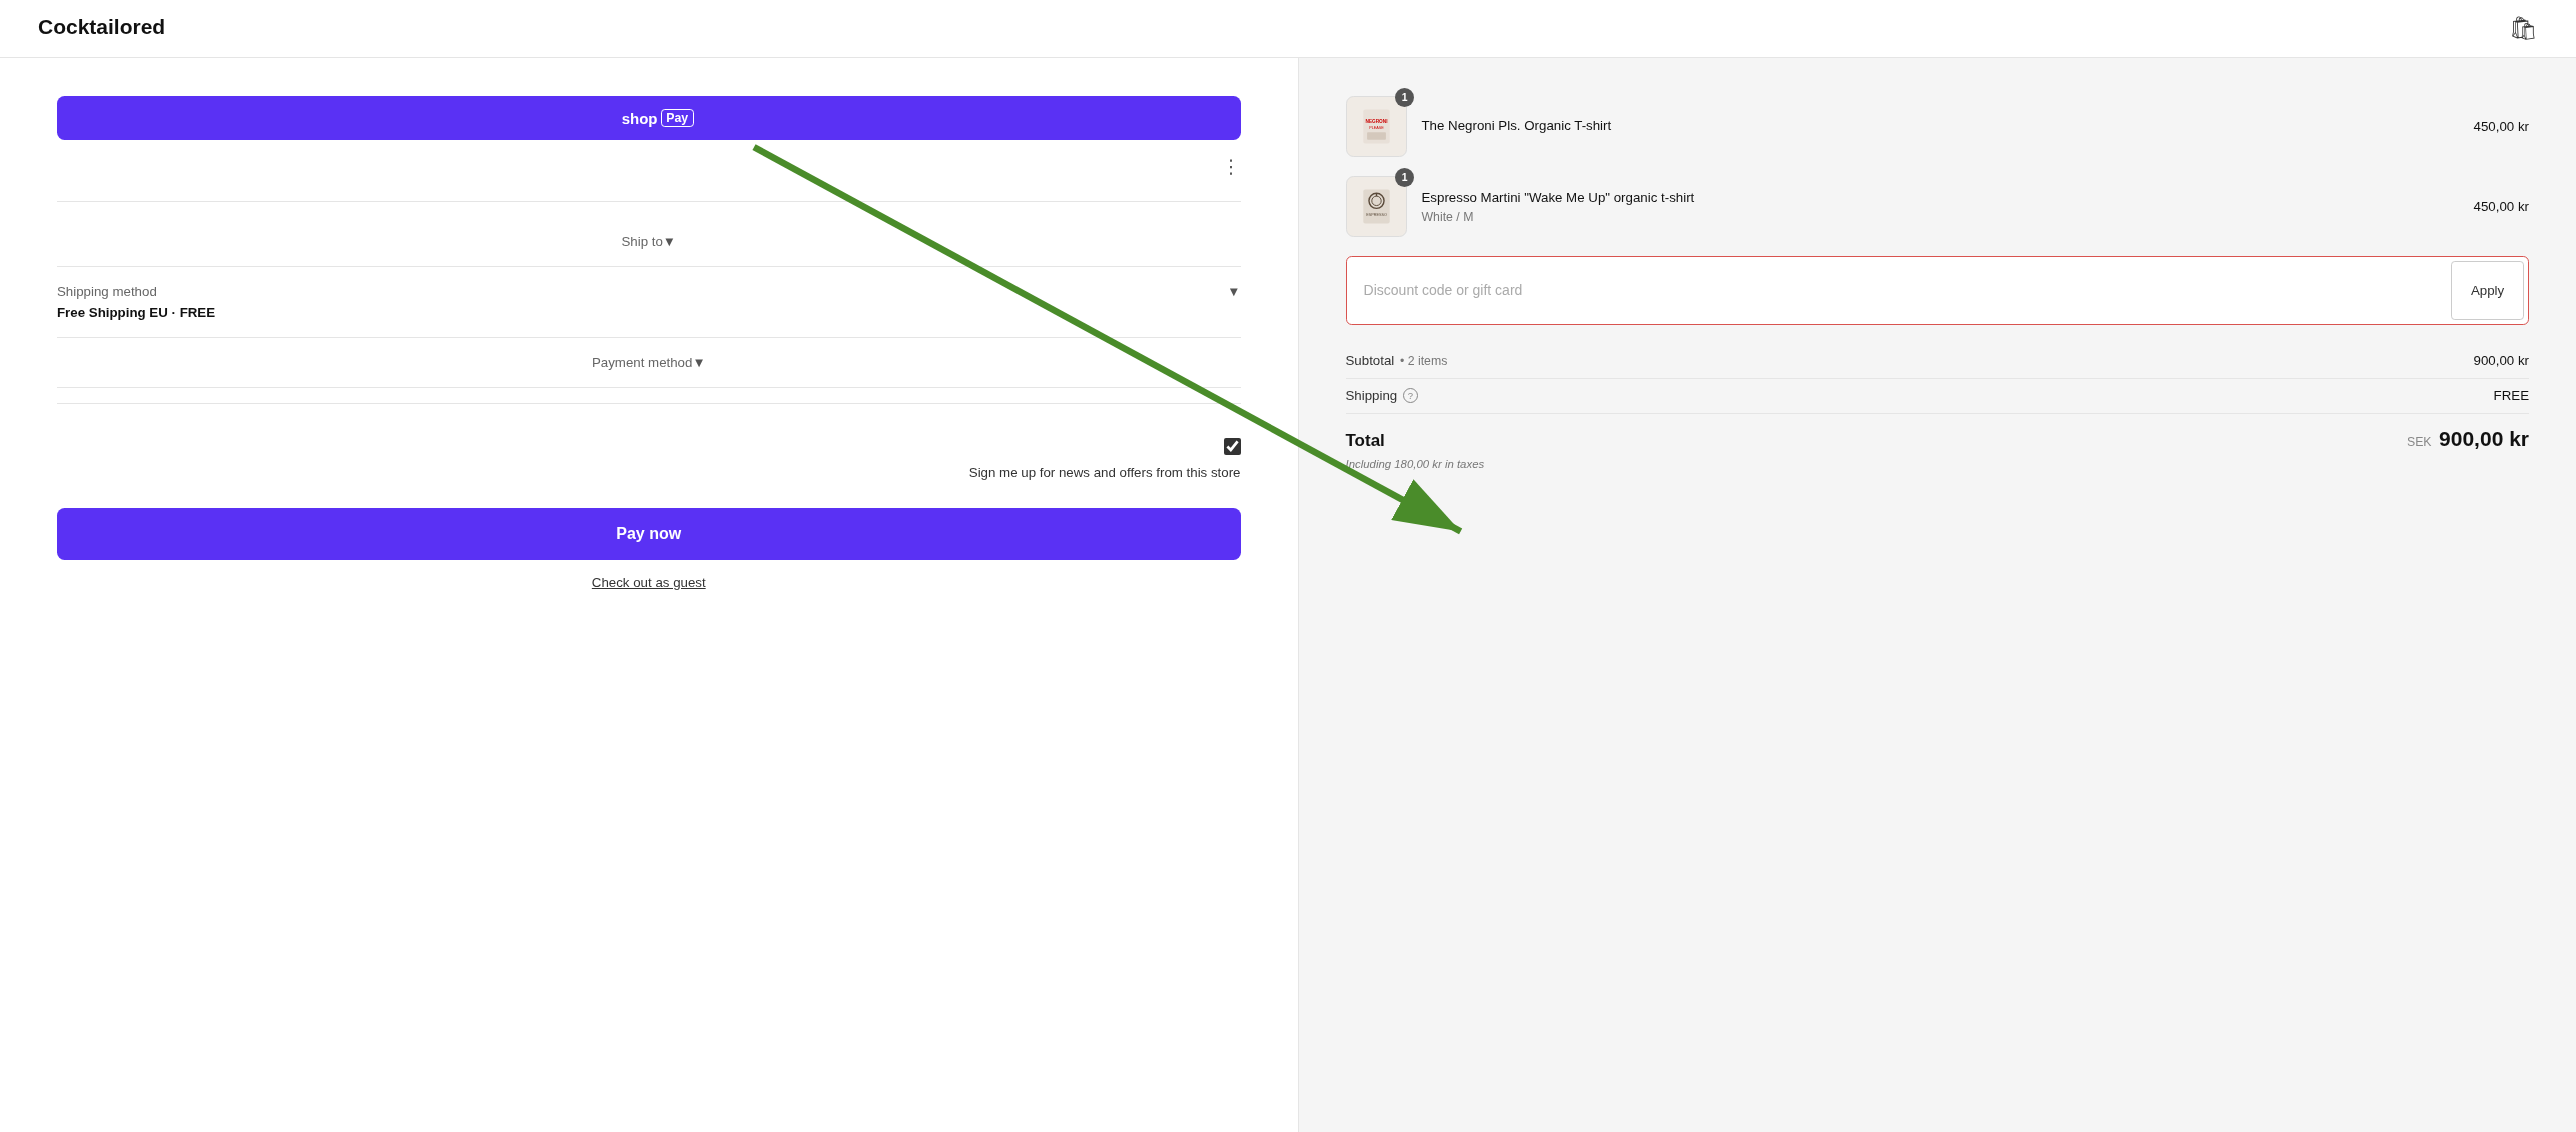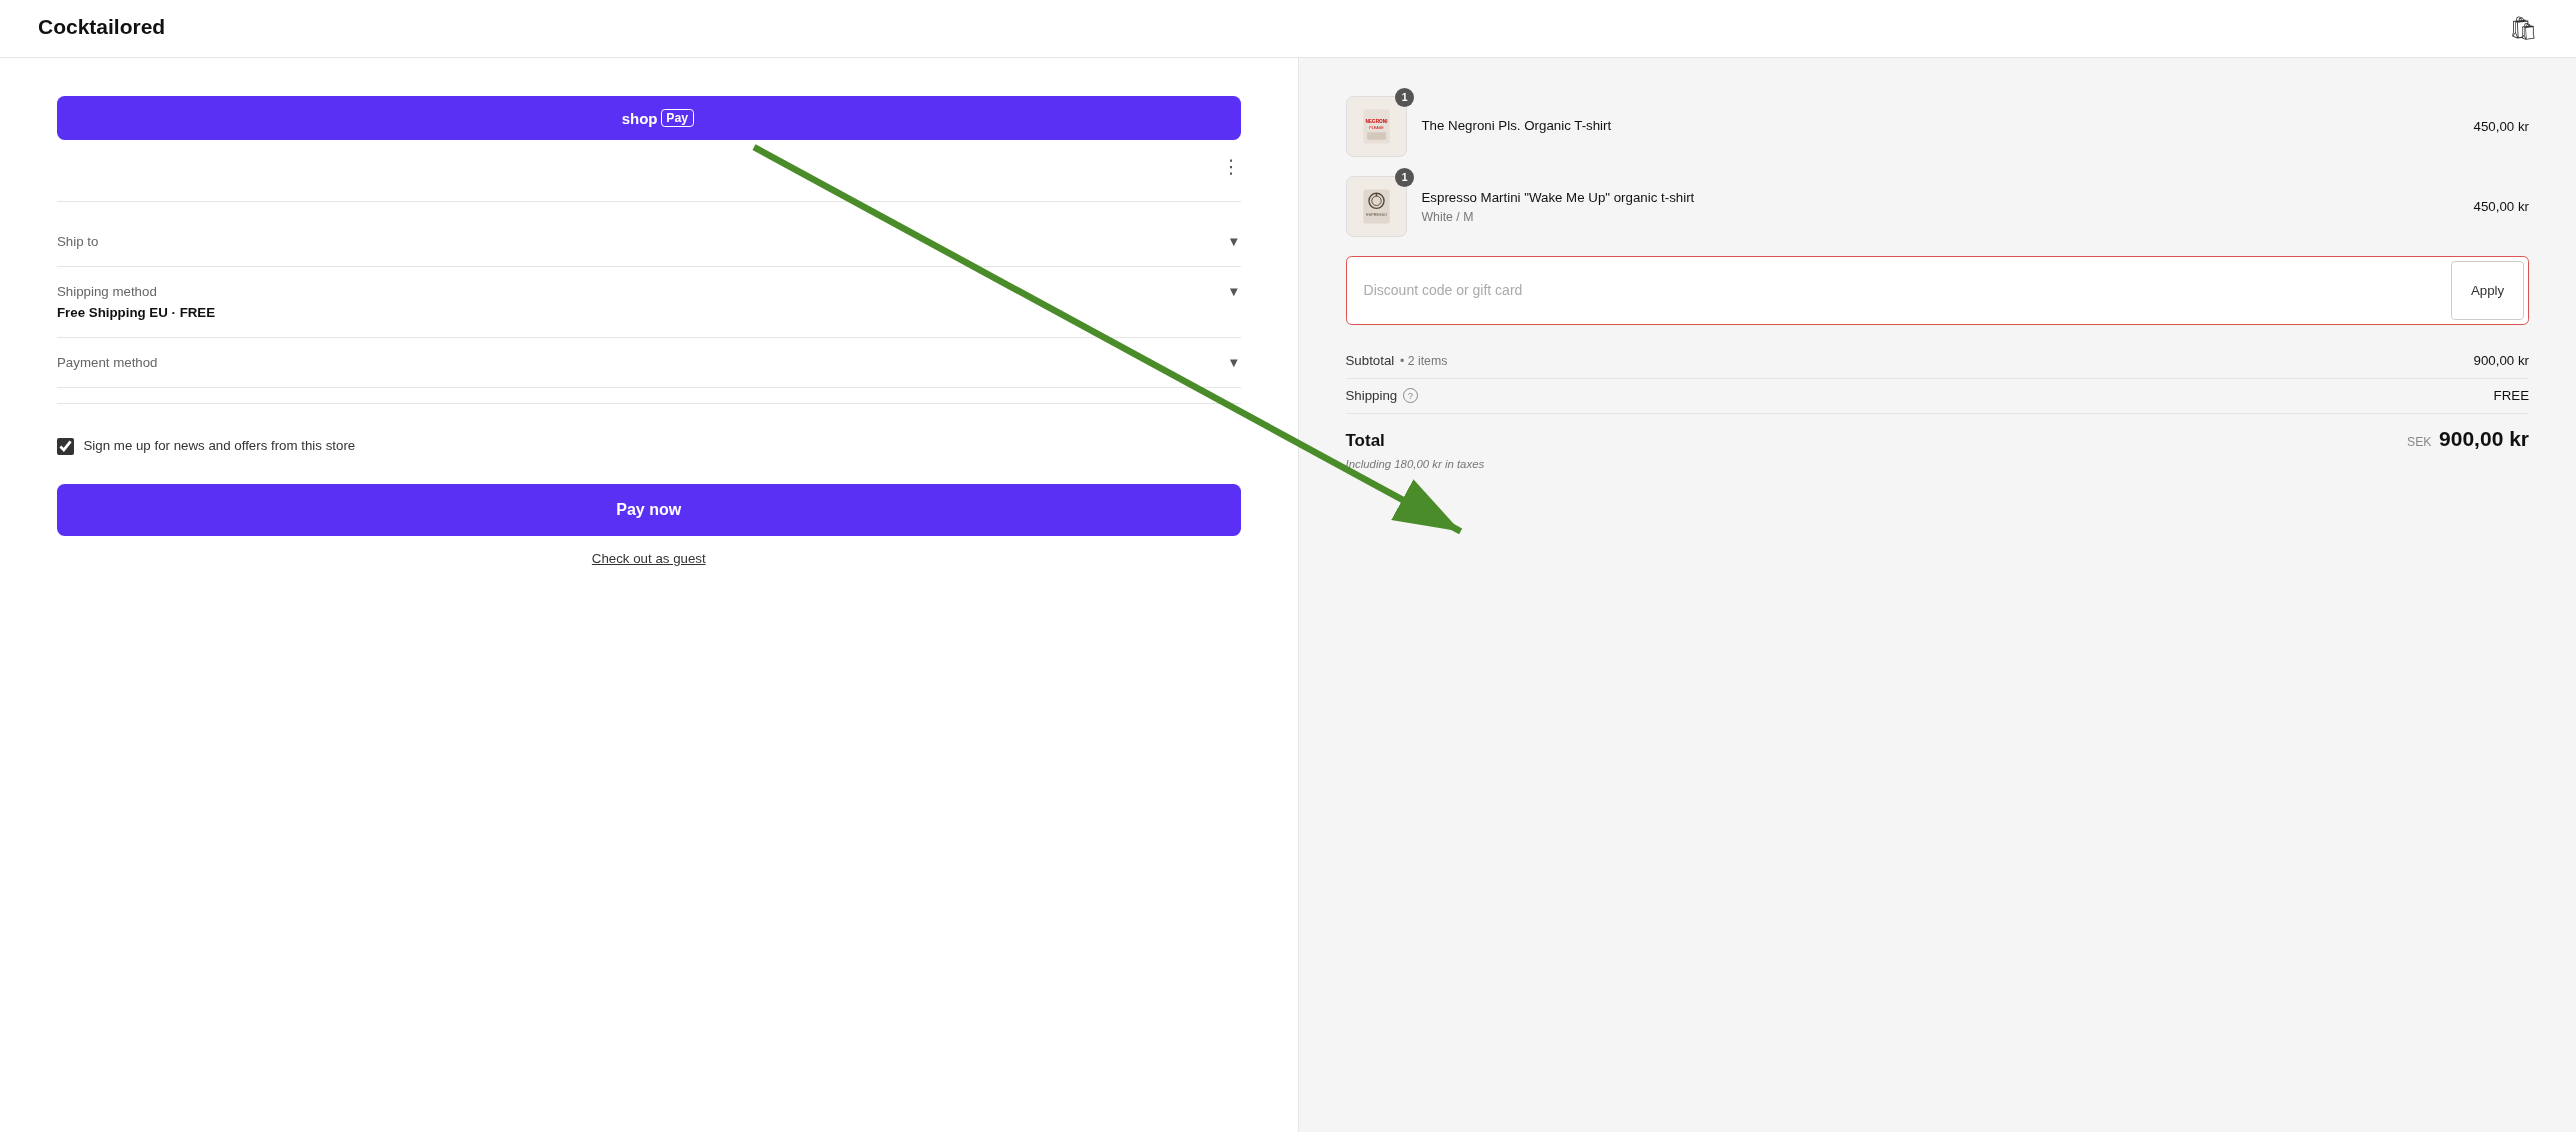--- a/index.html
+++ b/index.html
@@ -108,21 +108,21 @@
     .divider {
       border: none;
       border-top: 0.9px solid #e5e5e5;
       margin: 15px 0;
     }
 
     
     .form-row {
       display: flex;
       align-items: center;
-      justify-content: space-between;
+      justify-content: center;
       padding: 17px 0;
       border-bottom: 0.9px solid #e5e5e5;
     }
     .form-row-label {
       color: #666;
       font-size: 13.3px;
     }
     .chevron-btn {
       background: none;
       border: none;
@@ -145,23 +145,24 @@
     }
     .shipping-value {
       font-size: 13.3px;
       font-weight: 600;
       color: #111;
     }
 
     
     .checkbox-row {
       display: flex;
-      align-items: flex-start;
+      align-items: flex-end;
       gap: 9.5px;
       padding: 19px 0;
+      flex-direction: column;
     }
     .checkbox-input {
       width: 17px;
       height: 17px;
       accent-color: #333;
       cursor: pointer;
     }
     .checkbox-label {
       font-size: 13.3px;
       color: #333;

